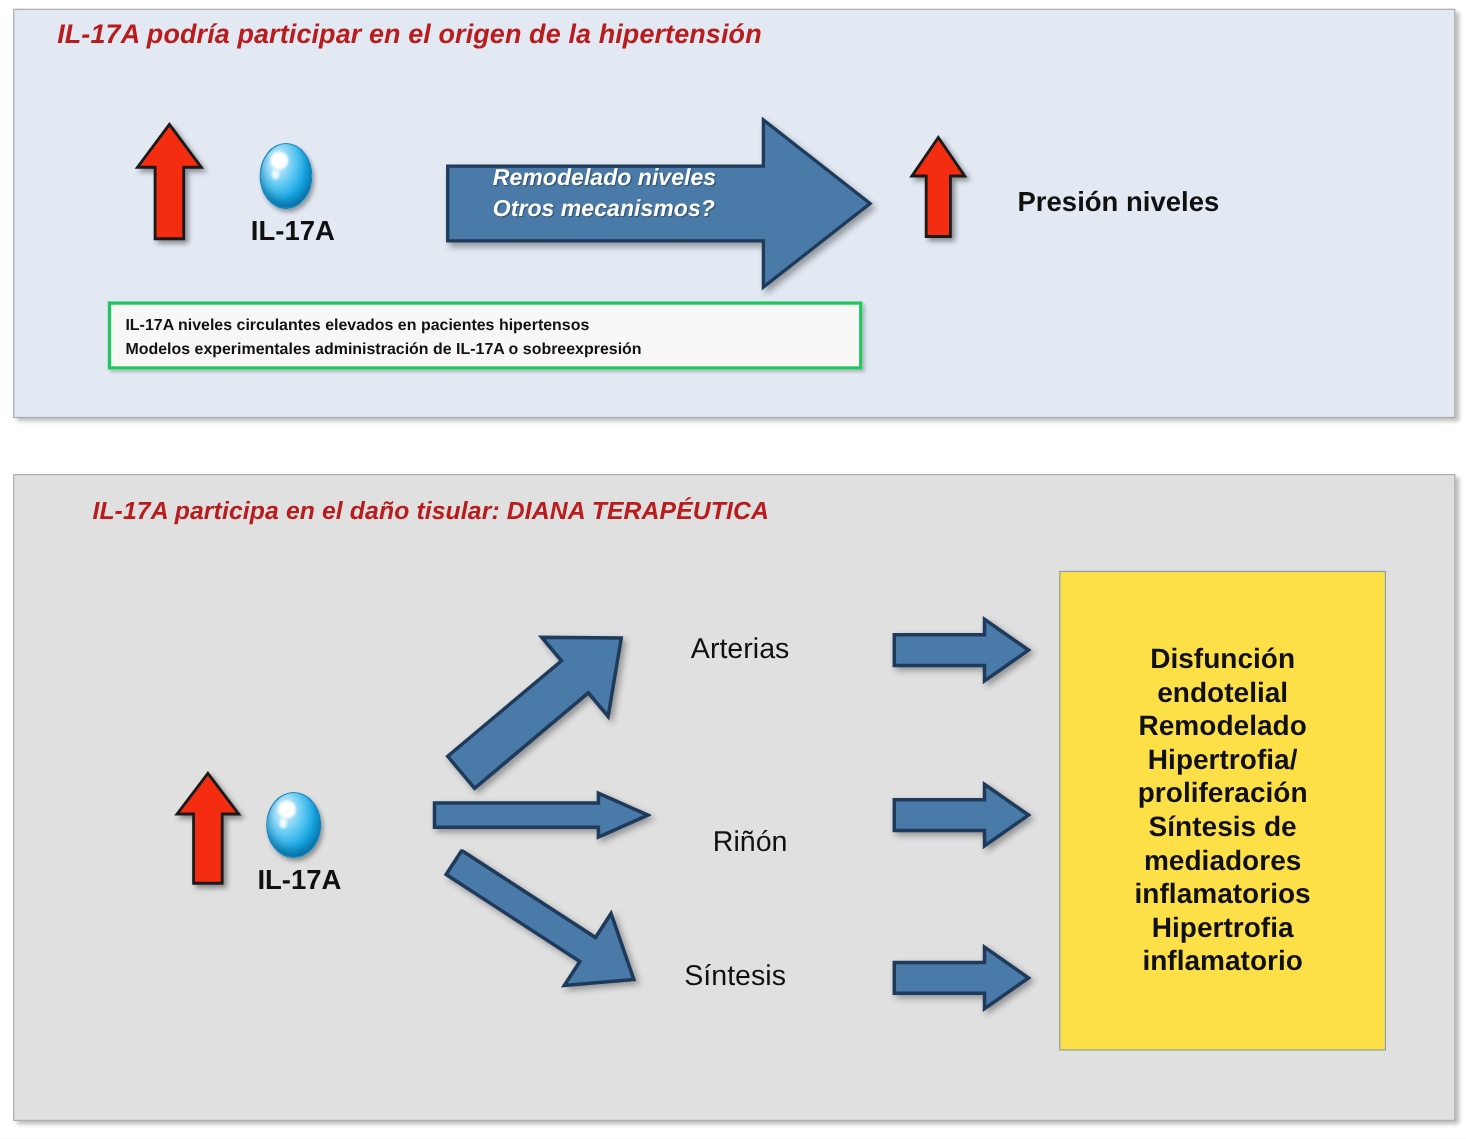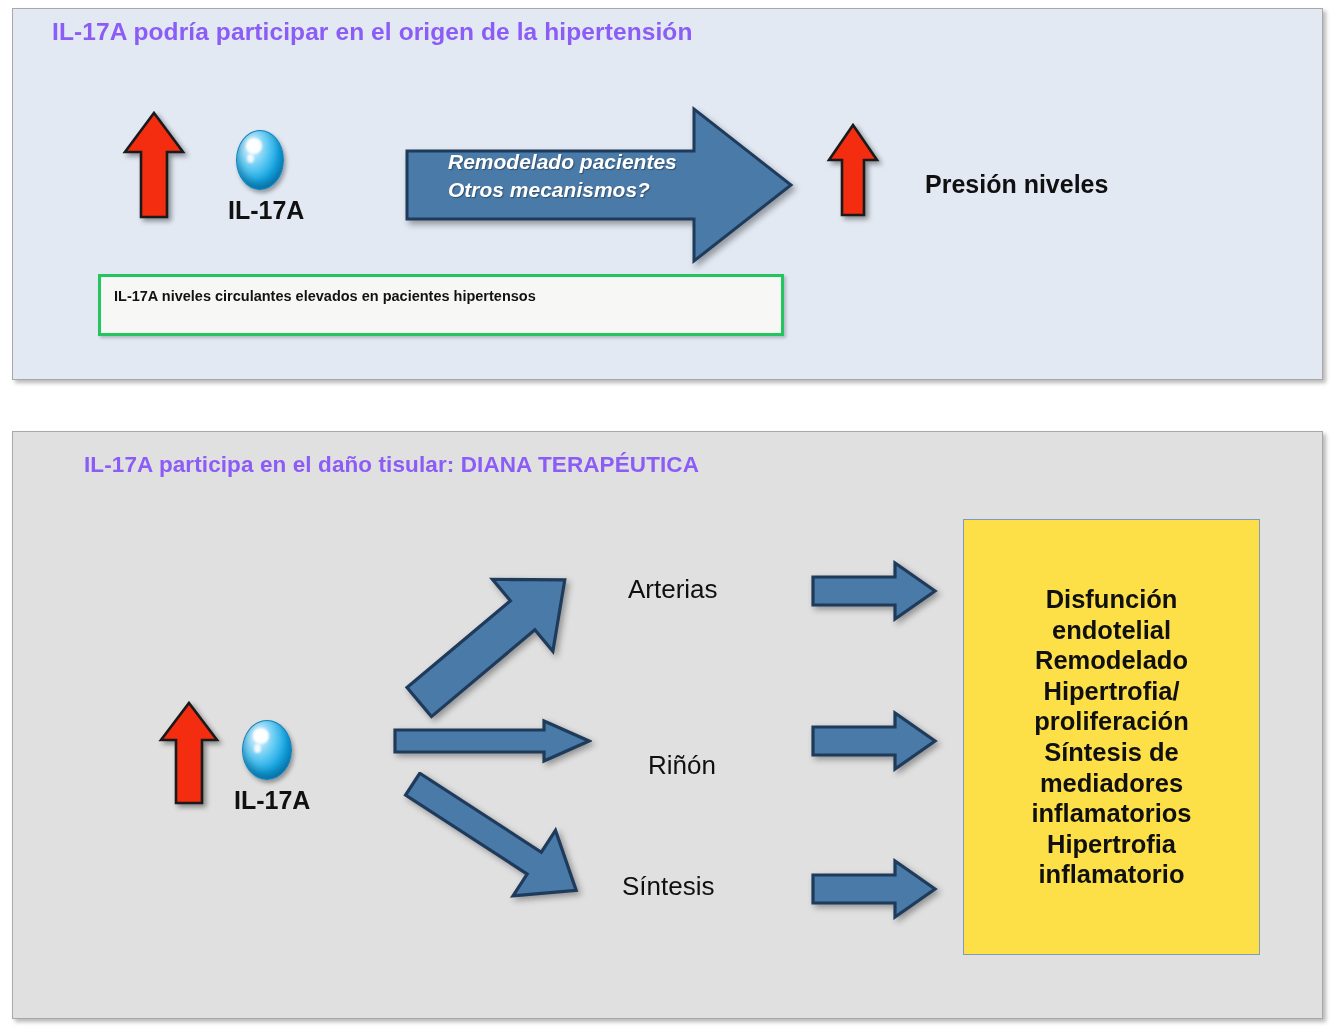--- a/index.html
+++ b/index.html
@@ -34,23 +34,24 @@
     left: 12px;
     top: 431px;
     width: 1311px;
     height: 588px;
     background: #e0e0e0;
   }
 
   .panel-title {
     position: absolute;
     font-weight: bold;
-    color: #8b5cf6;
+    color: #b91c1c;
     letter-spacing: 0.1px;
     white-space: nowrap;
+    font-style: italic;
   }
   #title-top {
     left: 52px;
     top: 18px;
     font-size: 24.5px;
   }
   #title-bottom {
     left: 84px;
     top: 452px;
     font-size: 22.5px;
@@ -241,33 +242,34 @@
   <div class="molecule-ball"></div>
   <div class="molecule-label">IL-17A</div>
 </div>
 
 <div id="mechanism-arrow">
   <svg viewBox="0 0 390 160" width="390" height="160" xmlns="http://www.w3.org/2000/svg">
     <polygon points="3,46 290,46 290,4 387,80 290,156 290,114 3,114" fill="#4a7aa7" stroke="#1f3b5c" stroke-width="3" stroke-linejoin="miter"></polygon>
   </svg>
 </div>
 <div id="mechanism-arrow-text">
-  <div>Remodelado pacientes</div>
+  <div>Remodelado niveles</div>
   <div>Otros mecanismos?</div>
 </div>
 
 <div class="red-arrow" id="red-arrow-pressure">
   <svg viewBox="0 0 54 96" width="54" height="96" xmlns="http://www.w3.org/2000/svg">
     <polygon points="27,3 51,38 38,38 38,93 16,93 16,38 3,38" fill="#f42d10" stroke="#1a1a1a" stroke-width="2.6" stroke-linejoin="miter"></polygon>
   </svg>
 </div>
 <div id="pressure-label">Presión niveles</div>
 
 <div id="evidence-box">
   <div class="evidence-line">IL-17A niveles circulantes elevados en pacientes hipertensos</div>
+  <div class="evidence-line">Modelos experimentales administración de IL-17A o sobreexpresión</div>
 </div>
 
 <div class="panel" id="panel-bottom"></div>
 
 <div class="panel-title" id="title-bottom">IL-17A  participa en el daño tisular: DIANA TERAPÉUTICA</div>
 
 <div class="red-arrow" id="red-arrow-bottom">
   <svg viewBox="0 0 62 106" width="62" height="106" xmlns="http://www.w3.org/2000/svg">
     <polygon points="31,3 59,40 44,40 44,103 18,103 18,40 3,40" fill="#f42d10" stroke="#1a1a1a" stroke-width="2.6" stroke-linejoin="miter"></polygon>
   </svg>

